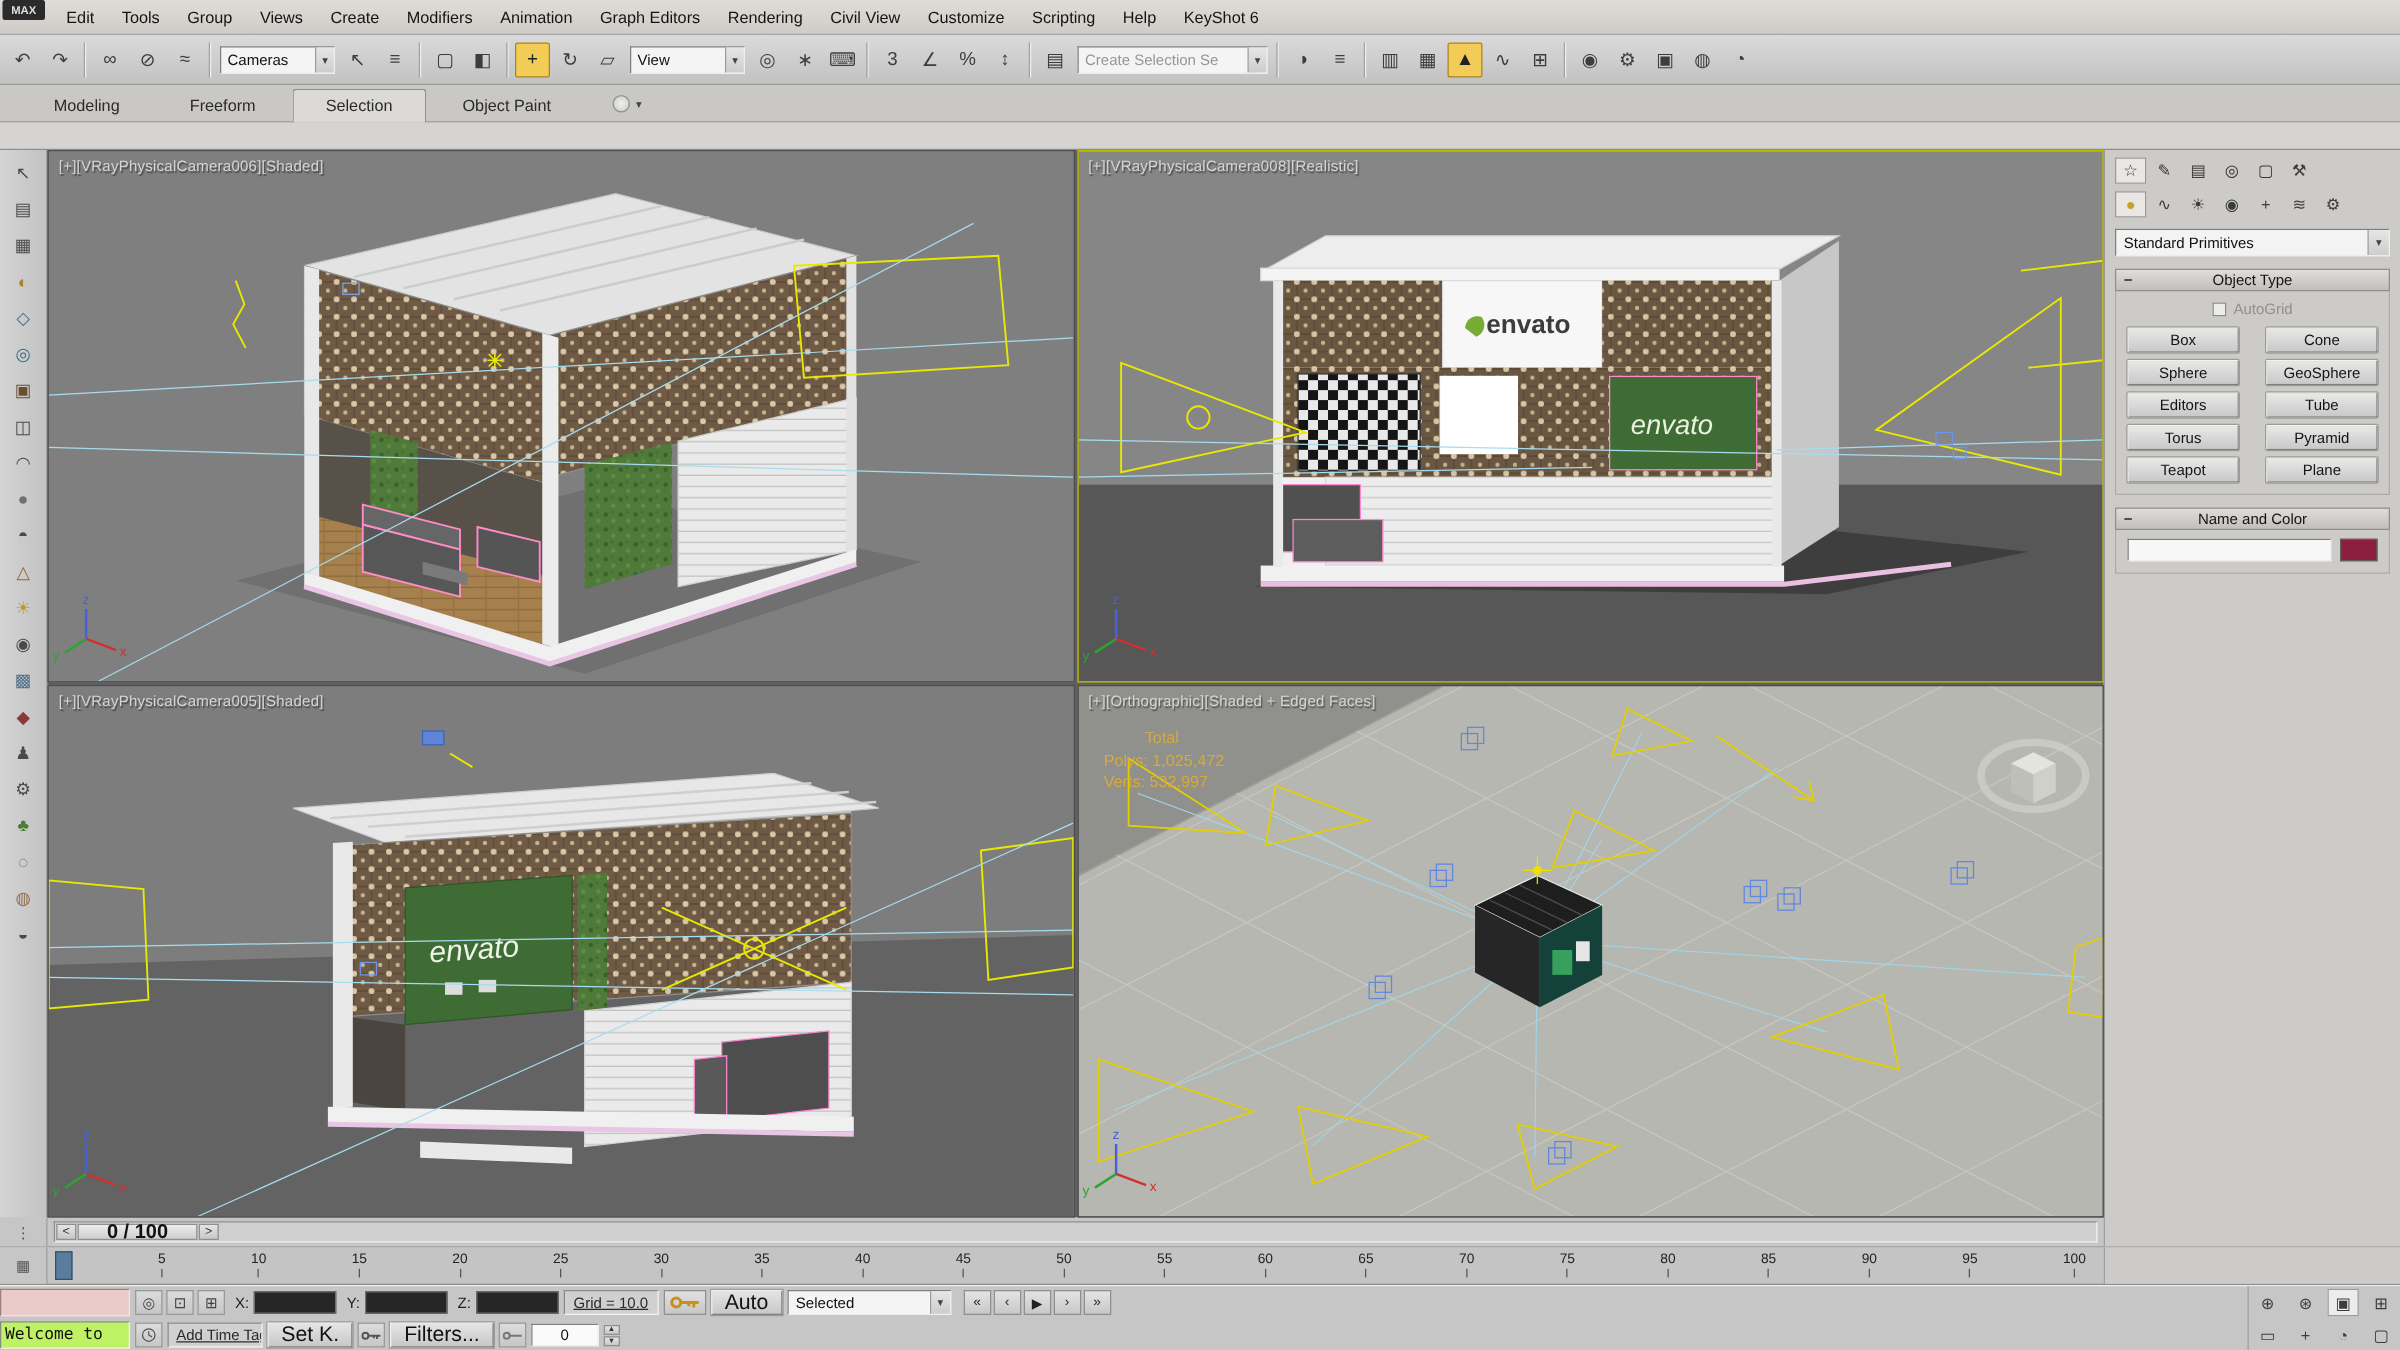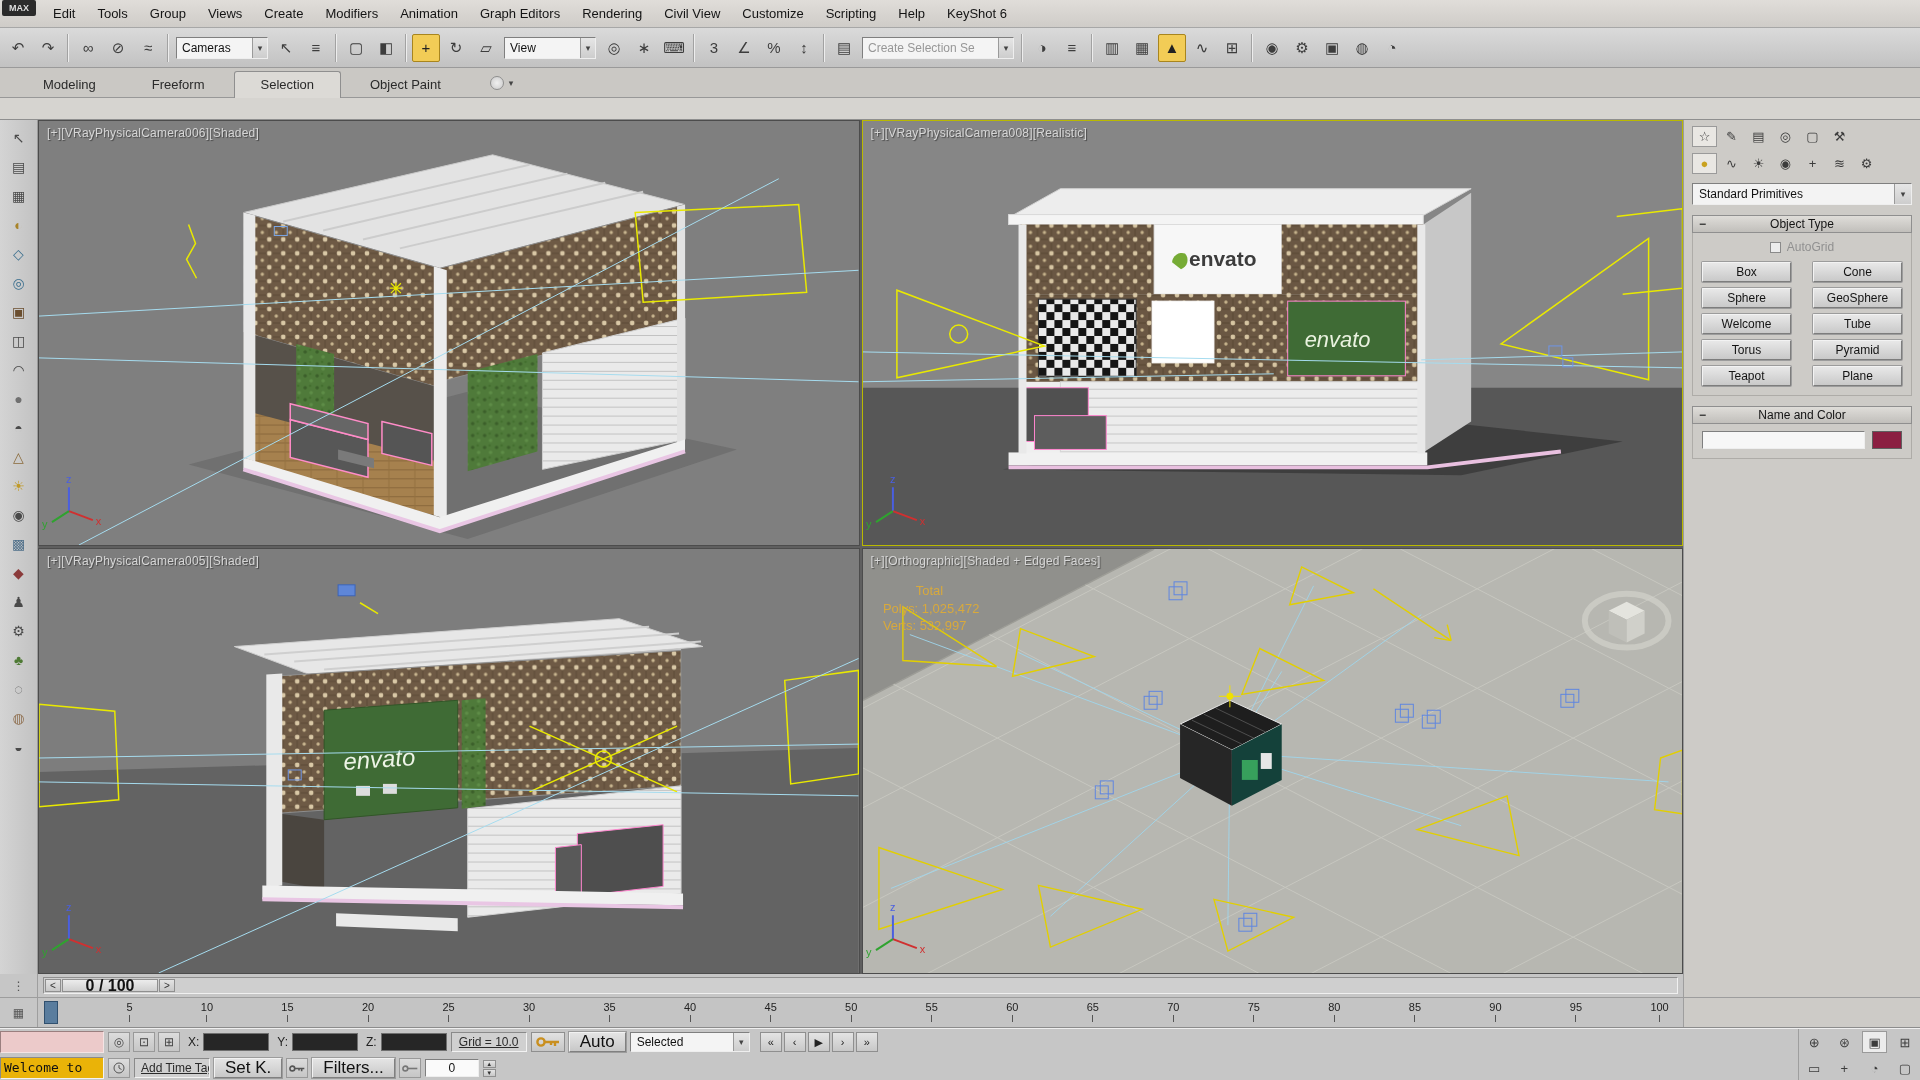--- a/index.html
+++ b/index.html
@@ -73,30 +73,30 @@
   .ruler-row{height:30px;display:flex;background:#c4c4c4;border-bottom:1px solid #8c8c8c;}
   .ruler{flex:1;position:relative;display:flex;justify-content:space-between;align-items:flex-start;padding:3px 14px 0;}
   .tick{display:flex;flex-direction:column;align-items:center;font-size:11px;color:#222;line-height:13px;}
   .tick i{width:1px;height:7px;background:#555;margin-top:1px;}
   .frame-marker{position:absolute;left:6px;top:3px;width:14px;height:23px;background:#5a7d9e;border:1px solid #31506e;}
 
   
   .statusbar{position:relative;height:52px;background:#c6c6c6;padding-right:122px;border-top:1px solid #efefef;}
   .sb-row{display:flex;align-items:center;height:26px;gap:4px;padding-right:4px;}
   .macro{width:104px;height:22px;background:#eccaca;border:1px solid;border-color:#9a7f7f #f4e4e4 #f4e4e4 #9a7f7f;flex:none;}
-  .listener{width:104px;height:22px;background:#eab308;border:1px solid;border-color:#8a8a8a #f2f2f2 #f2f2f2 #8a8a8a;font-family:"DejaVu Sans Mono",monospace;font-size:13px;line-height:20px;padding-left:3px;white-space:nowrap;overflow:hidden;flex:none;}
+  .listener{width:104px;height:22px;background:#bef264;border:1px solid;border-color:#8a8a8a #f2f2f2 #f2f2f2 #8a8a8a;font-family:"DejaVu Sans Mono",monospace;font-size:13px;line-height:20px;padding-left:3px;white-space:nowrap;overflow:hidden;flex:none;}
   .sfield{background:#d0d0d0;border:1px solid;border-color:#8a8a8a #f2f2f2 #f2f2f2 #8a8a8a;height:20px;line-height:18px;font-size:12px;color:#2a2a2a;padding:0 6px;white-space:nowrap;overflow:hidden;}
   .grow{flex:1;}
   .w92{width:76px;text-align:center;flex:none;text-decoration:underline;}
   .mini{width:22px;height:20px;display:flex;align-items:center;justify-content:center;font-size:12px;color:#444;background:linear-gradient(#dcdcdc,#c6c6c6);border:1px solid #999;flex:none;}
   .coord-label{font-size:12px;color:#222;margin-left:4px;flex:none;}
   .dfield{width:66px;height:18px;background:#262626;border:1px solid #6f6f6f;flex:none;}
   .keybtn{width:34px;height:20px;display:flex;align-items:center;justify-content:center;background:linear-gradient(#e2e2e2,#c6c6c6);border:1px solid #8f8f8f;flex:none;}
   .rbtn{height:20px;padding:0 10px;display:flex;align-items:center;justify-content:center;font-size:17px;background:linear-gradient(#e4e4e4,#c8c8c8);border:1px solid;border-color:#f2f2f2 #808080 #808080 #f2f2f2;box-shadow:0 0 0 1px #9c9c9c;flex:none;}
-  .sdd{width:120px;height:20px;background:#f4f4f4;border:1px solid;border-color:#7f7f7f #eee #eee #7f7f7f;display:flex;align-items:center;flex:none;}
+  .sdd{width:131px;height:20px;background:#f4f4f4;border:1px solid;border-color:#7f7f7f #eee #eee #7f7f7f;display:flex;align-items:center;flex:none;}
   .sdd .val{flex:1;padding-left:6px;}
   .sdd .car{width:16px;align-self:stretch;background:linear-gradient(#e6e6e6,#cdcdcd);border-left:1px solid #9a9a9a;display:flex;align-items:center;justify-content:center;font-size:9px;color:#444;}
   .pb{display:flex;gap:2px;margin-left:6px;flex:none;}
   .pb-btn{width:22px;height:20px;display:flex;align-items:center;justify-content:center;font-size:11px;color:#222;background:linear-gradient(#e4e4e4,#c8c8c8);border:1px solid #8f8f8f;}
   .framefield{width:54px;height:18px;background:#fafafa;border:1px solid;border-color:#7f7f7f #eee #eee #7f7f7f;display:flex;align-items:center;justify-content:center;font-size:12px;flex:none;}
   .spin{display:flex;flex-direction:column;gap:1px;flex:none;}
   .spin span{width:13px;height:8px;font-size:6px;display:flex;align-items:center;justify-content:center;background:linear-gradient(#e4e4e4,#c8c8c8);border:1px solid #8f8f8f;color:#333;}
   .nav-cluster{position:absolute;right:0;top:0;width:122px;height:52px;background:#c6c6c6;border-left:1px solid #9e9e9e;display:grid;grid-template-columns:repeat(4,1fr);align-items:center;justify-items:center;}
   .nav-btn{width:25px;height:22px;display:flex;align-items:center;justify-content:center;font-size:13px;color:#3c3c3c;border:1px solid transparent;}
   .nav-btn.active{background:#ececec;border-color:#9a9a9a;}
@@ -560,21 +560,21 @@
         <div class="ro-body">
           <div class="autogrid">
             <span class="cb"></span>
             <span>AutoGrid</span>
           </div>
           <div class="ot-grid" id="ot-grid">
               <span class="cp-btn">Box</span>
               <span class="cp-btn">Cone</span>
               <span class="cp-btn">Sphere</span>
               <span class="cp-btn">GeoSphere</span>
-              <span class="cp-btn">Welcome</span>
+              <span class="cp-btn">Editors</span>
               <span class="cp-btn">Tube</span>
               <span class="cp-btn">Torus</span>
               <span class="cp-btn">Pyramid</span>
               <span class="cp-btn">Teapot</span>
               <span class="cp-btn">Plane</span>
             </div>
         </div>
       </div>
 
       <div class="rollout">

